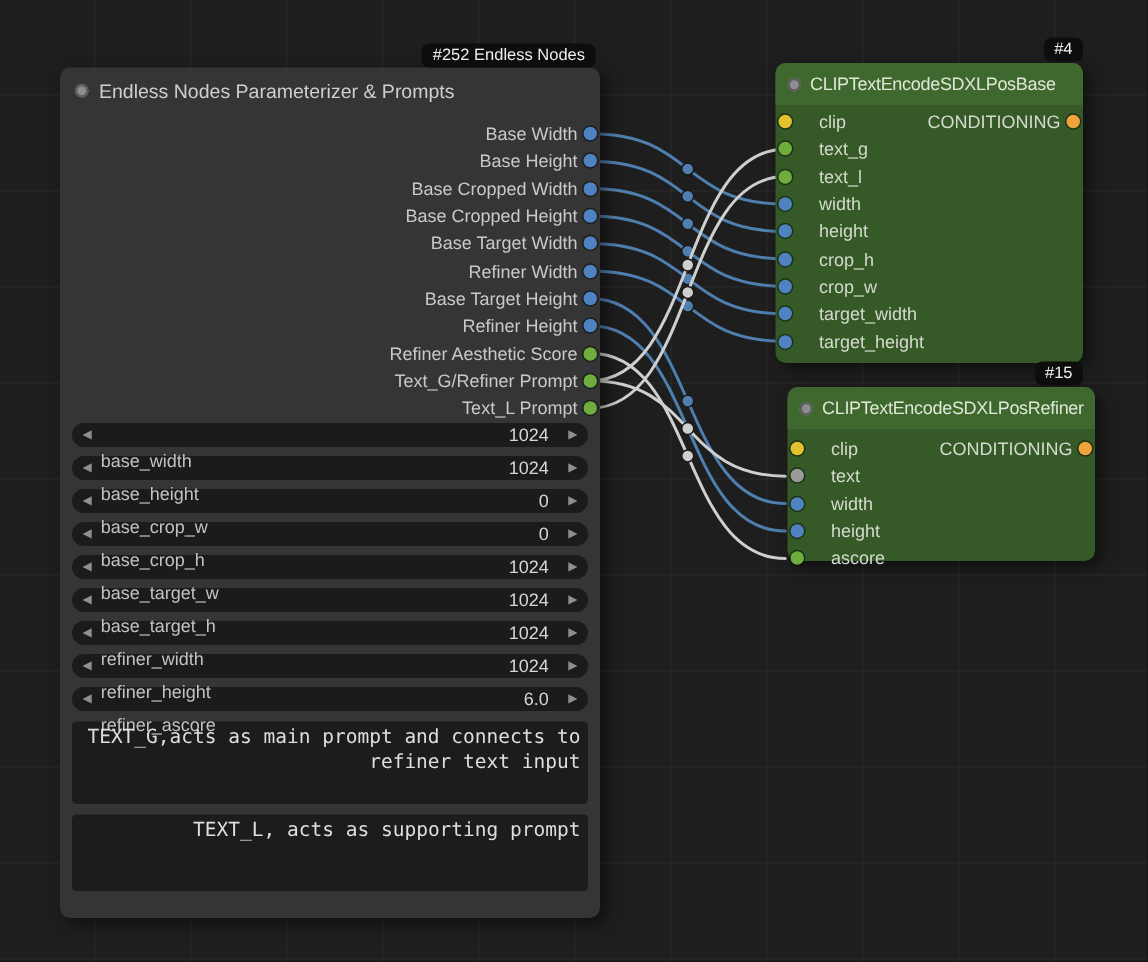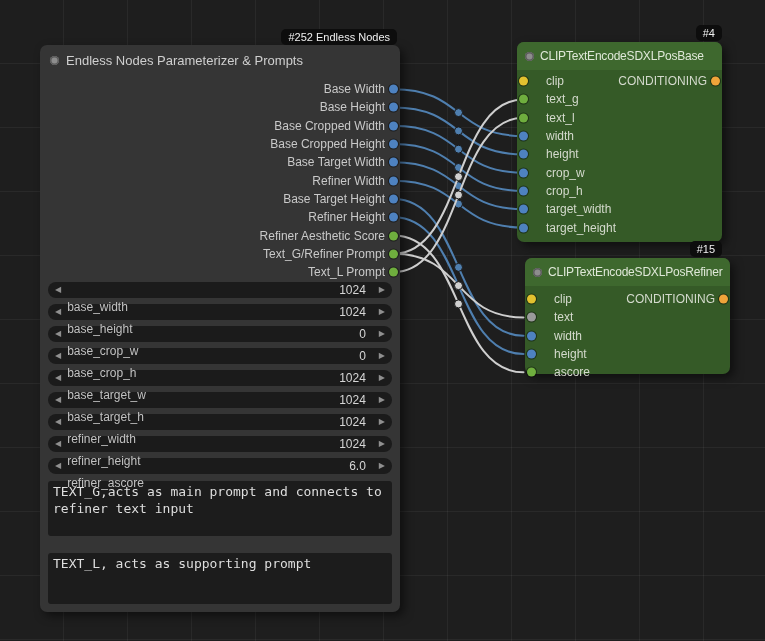--- a/index.html
+++ b/index.html
@@ -5,21 +5,21 @@
   html,body{margin:0;padding:0;background:#141414;}
   body{width:765px;height:641px;overflow:hidden;font-family:"Liberation Sans",sans-serif;}
   #canvas{position:relative;width:765px;height:641px;overflow:hidden;
     background-color:var(--bg,#1e1e1e);
     background-image:linear-gradient(var(--grid,rgba(255,255,255,.05)) 1px,transparent 1px),
       linear-gradient(90deg,var(--grid,rgba(255,255,255,.05)) 1px,transparent 1px);
     background-size:64px 64px;background-position:-1px -1px;}
   #wires{position:absolute;left:0;top:0;z-index:1;pointer-events:none;}
   .badge{position:absolute;z-index:3;background:#0d0d0d;color:#efefef;font-size:11px;line-height:16px;
     height:16px;padding:0 7px;border-radius:5px;white-space:nowrap;}
-  .node{position:absolute;z-index:2;border-radius:7px;box-shadow:4px 4px 10px rgba(0,0,0,.5);}
+  .node{position:absolute;z-index:2;border-radius:7px;box-shadow:4px 4px 10px rgba(0,0,0,.5);text-align:right;}
   .node.gray{background:var(--node-gray,#353535);}
   .node.green{background:var(--green-body,#355a27);}
   .title{display:flex;align-items:center;gap:7px;padding:0 10px;border-radius:7px 7px 0 0;white-space:nowrap;overflow:hidden;}
   .node.gray .title{height:30px;color:#cfcfcf;font-size:13px;}
   .node.green .title{height:28px;background:var(--green-title,#3e682e);color:#dfe8d8;font-size:12px;letter-spacing:-0.2px;padding:0 8px;gap:6px;}
   .tdot{width:9px;height:9px;border-radius:50%;background:#8d8d8d;box-shadow:inset 0 0 0 1.5px #5c5c5c;flex:0 0 auto;}
   .slot-row{position:relative;height:18.3px;display:flex;align-items:center;}
   .slot-row.out{justify-content:flex-end;padding-right:15px;}
   .slot-row.in{justify-content:flex-start;padding-left:29px;}
   .slot-label{font-size:12px;color:#c9c9c9;white-space:nowrap;}
@@ -34,21 +34,21 @@
   #refiner-outputs{top:32px;}
   .widgets{padding:1px 8px 0 8px;}
   .widget{height:16px;margin-bottom:6px;background:#1b1b1b;border-radius:8px;display:flex;align-items:center;padding:0 7px;font-size:12px;}
   .warrow{font-size:8px;color:#8f8f8f;flex:0 0 auto;line-height:16px;}
   .wlabel{margin-left:6px;color:#c2c2c2;white-space:nowrap;margin-top:34px;}
   .wvalue{margin-left:auto;margin-right:13px;color:#d6d6d6;}
   .textareas{padding:0 8px;}
   .textarea{background:#1c1c1c;border-radius:3px;padding:3px 5px;font-family:"DejaVu Sans Mono",monospace;
     font-size:13px;line-height:1.3;color:#dedede;overflow:hidden;}
   #ta-0{margin-top:7px;height:49px;}
-  #ta-1{margin-top:17px;height:45px;}
+  #ta-1{margin-top:7px;height:45px;}
 </style>
 </head>
 <body>
 
 <div id="canvas">
   <svg id="wires" width="765" height="641">
       <path d="M 393.5 89.140625 C 463.5 89.140625, 453.5 136.03125, 523.5 136.03125" stroke="#4f7faf" stroke-width="2" fill="none" stroke-linecap="round"></path>
       <circle cx="458.5" cy="112.5859375" r="4" fill="#4f7faf" stroke="#1a1a1a" stroke-width="1"></circle>
       <path d="M 393.5 107.4375 C 463.5 107.4375, 453.5 154.328125, 523.5 154.328125" stroke="#4f7faf" stroke-width="2" fill="none" stroke-linecap="round"></path>
       <circle cx="458.5" cy="130.8828125" r="4" fill="#4f7faf" stroke="#1a1a1a" stroke-width="1"></circle>
@@ -218,25 +218,25 @@
         <div class="slot-row in">
           <span class="dot in" style="background: rgb(78, 130, 192);"></span>
           <span class="slot-label">width</span>
         </div>
         <div class="slot-row in">
           <span class="dot in" style="background: rgb(78, 130, 192);"></span>
           <span class="slot-label">height</span>
         </div>
         <div class="slot-row in">
           <span class="dot in" style="background: rgb(78, 130, 192);"></span>
+          <span class="slot-label">crop_h</span>
+        </div>
+        <div class="slot-row in">
+          <span class="dot in" style="background: rgb(78, 130, 192);"></span>
           <span class="slot-label">crop_w</span>
-        </div>
-        <div class="slot-row in">
-          <span class="dot in" style="background: rgb(78, 130, 192);"></span>
-          <span class="slot-label">crop_h</span>
         </div>
         <div class="slot-row in">
           <span class="dot in" style="background: rgb(78, 130, 192);"></span>
           <span class="slot-label">target_width</span>
         </div>
         <div class="slot-row in">
           <span class="dot in" style="background: rgb(78, 130, 192);"></span>
           <span class="slot-label">target_height</span>
         </div>
       </div>

